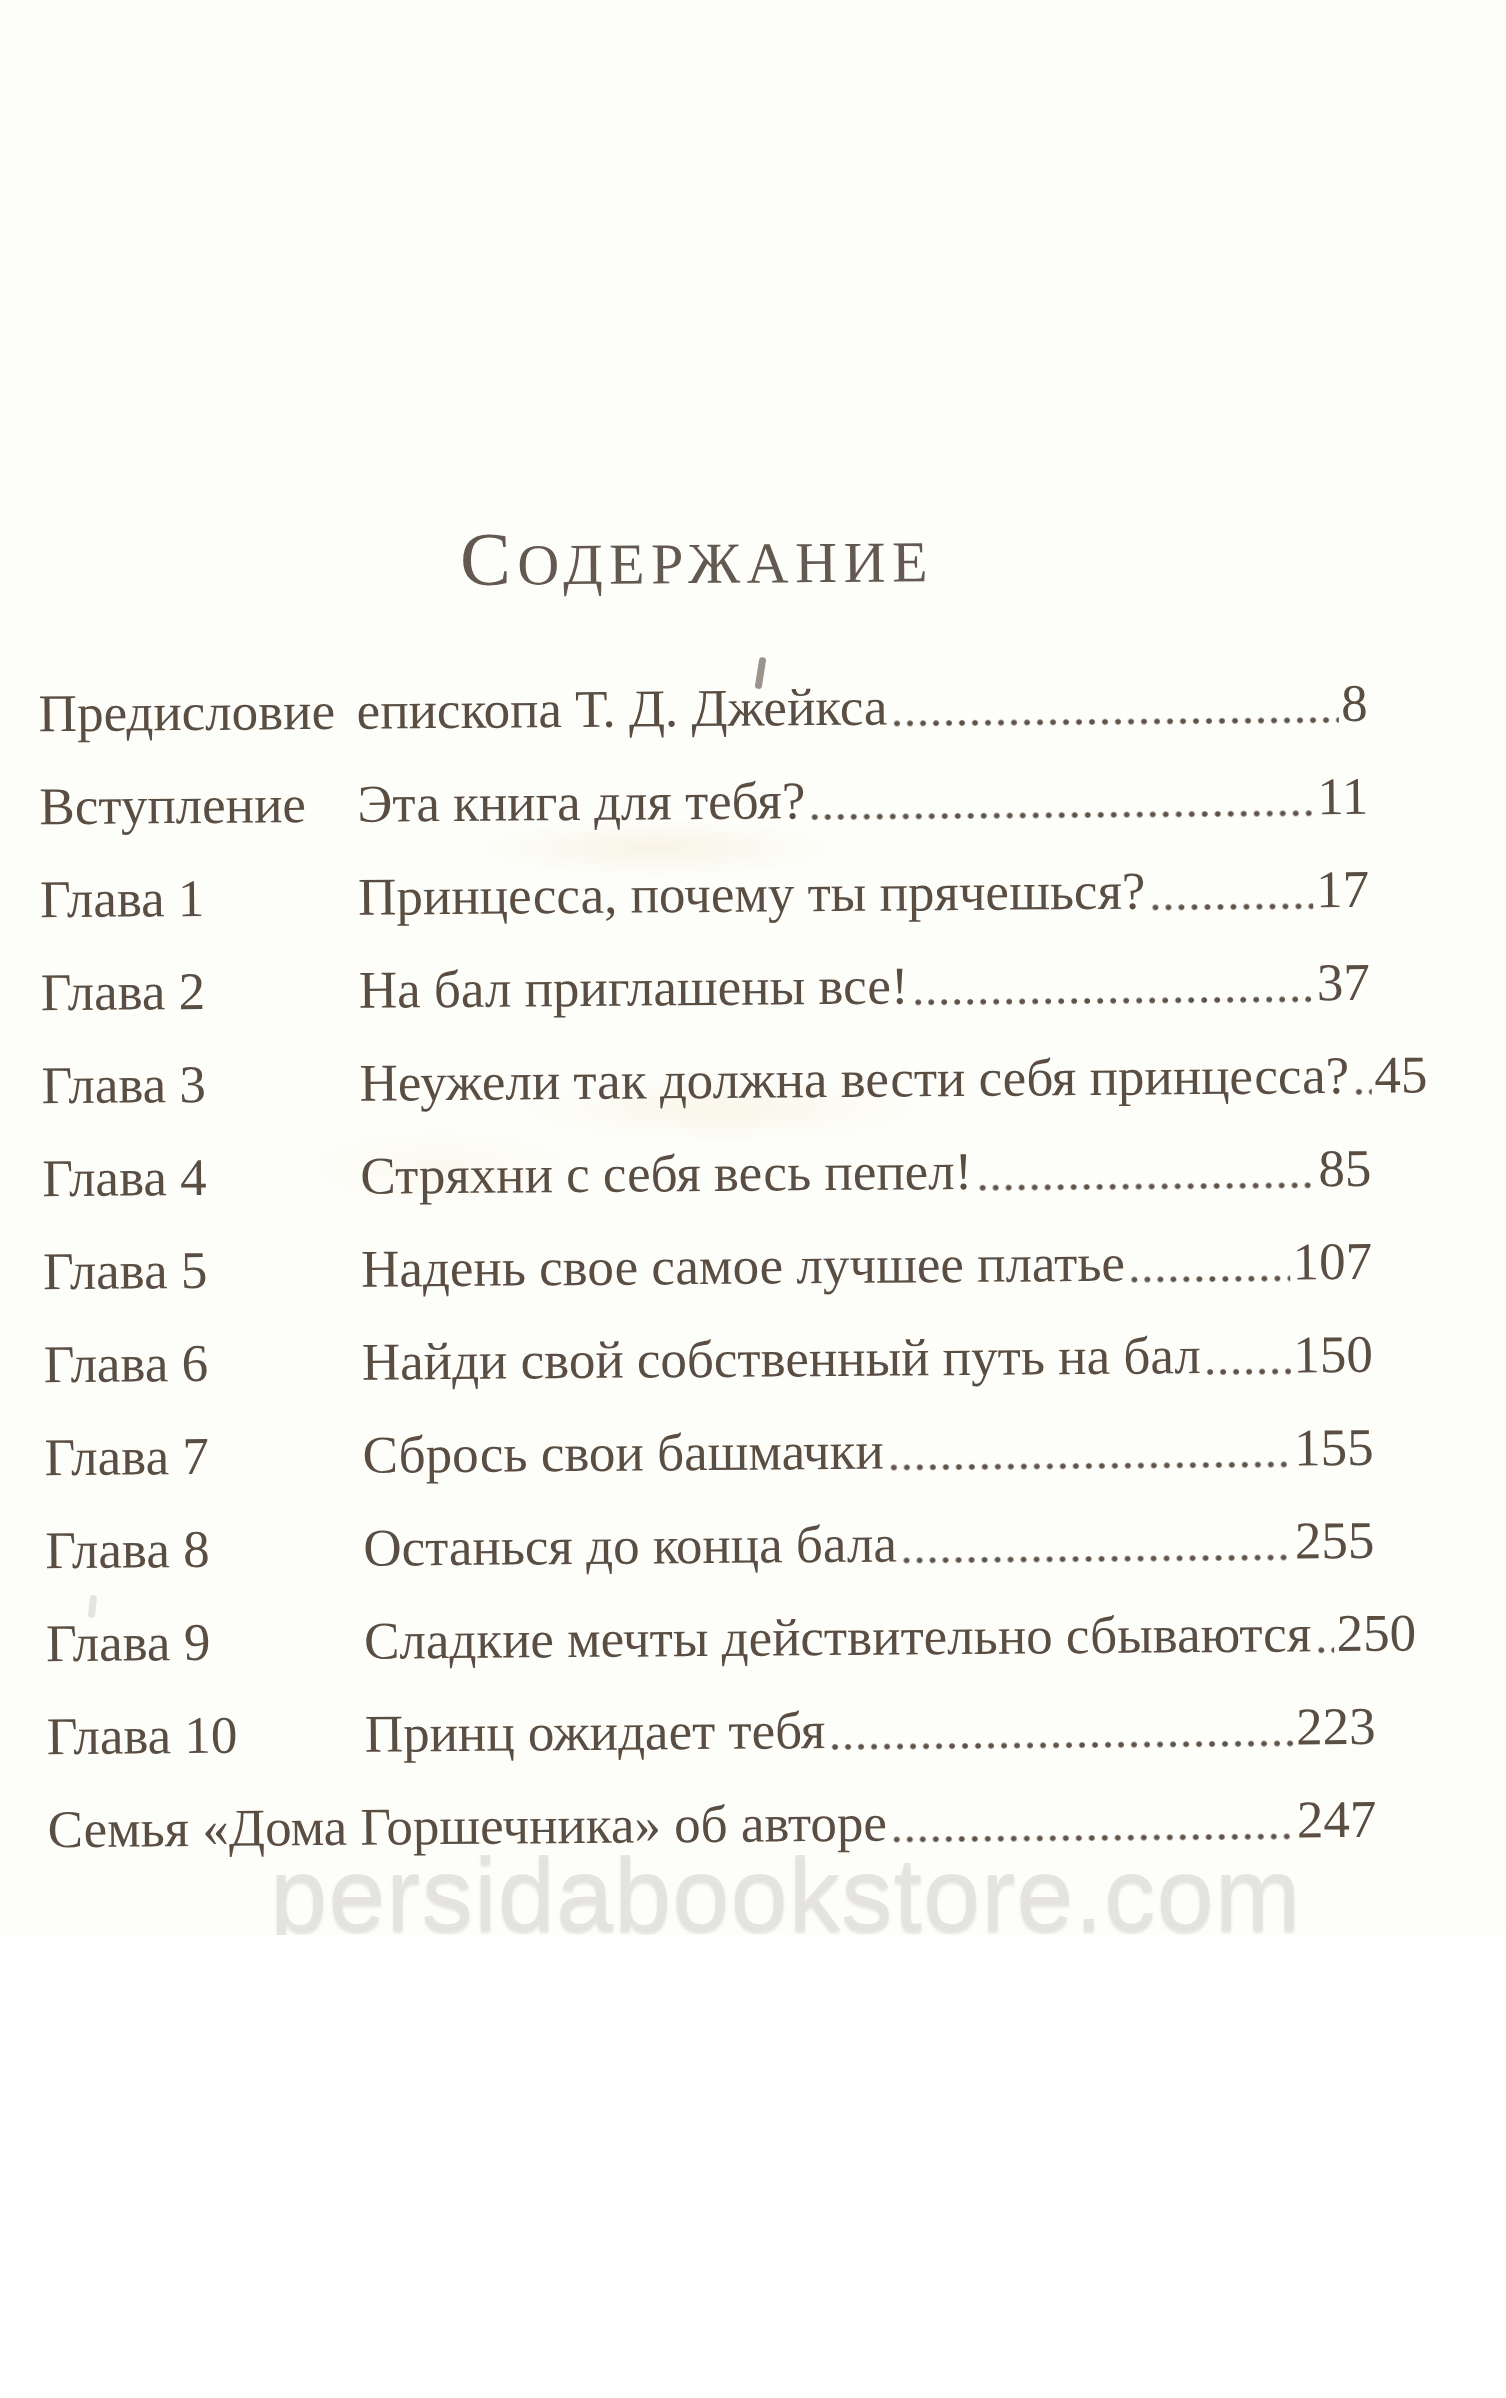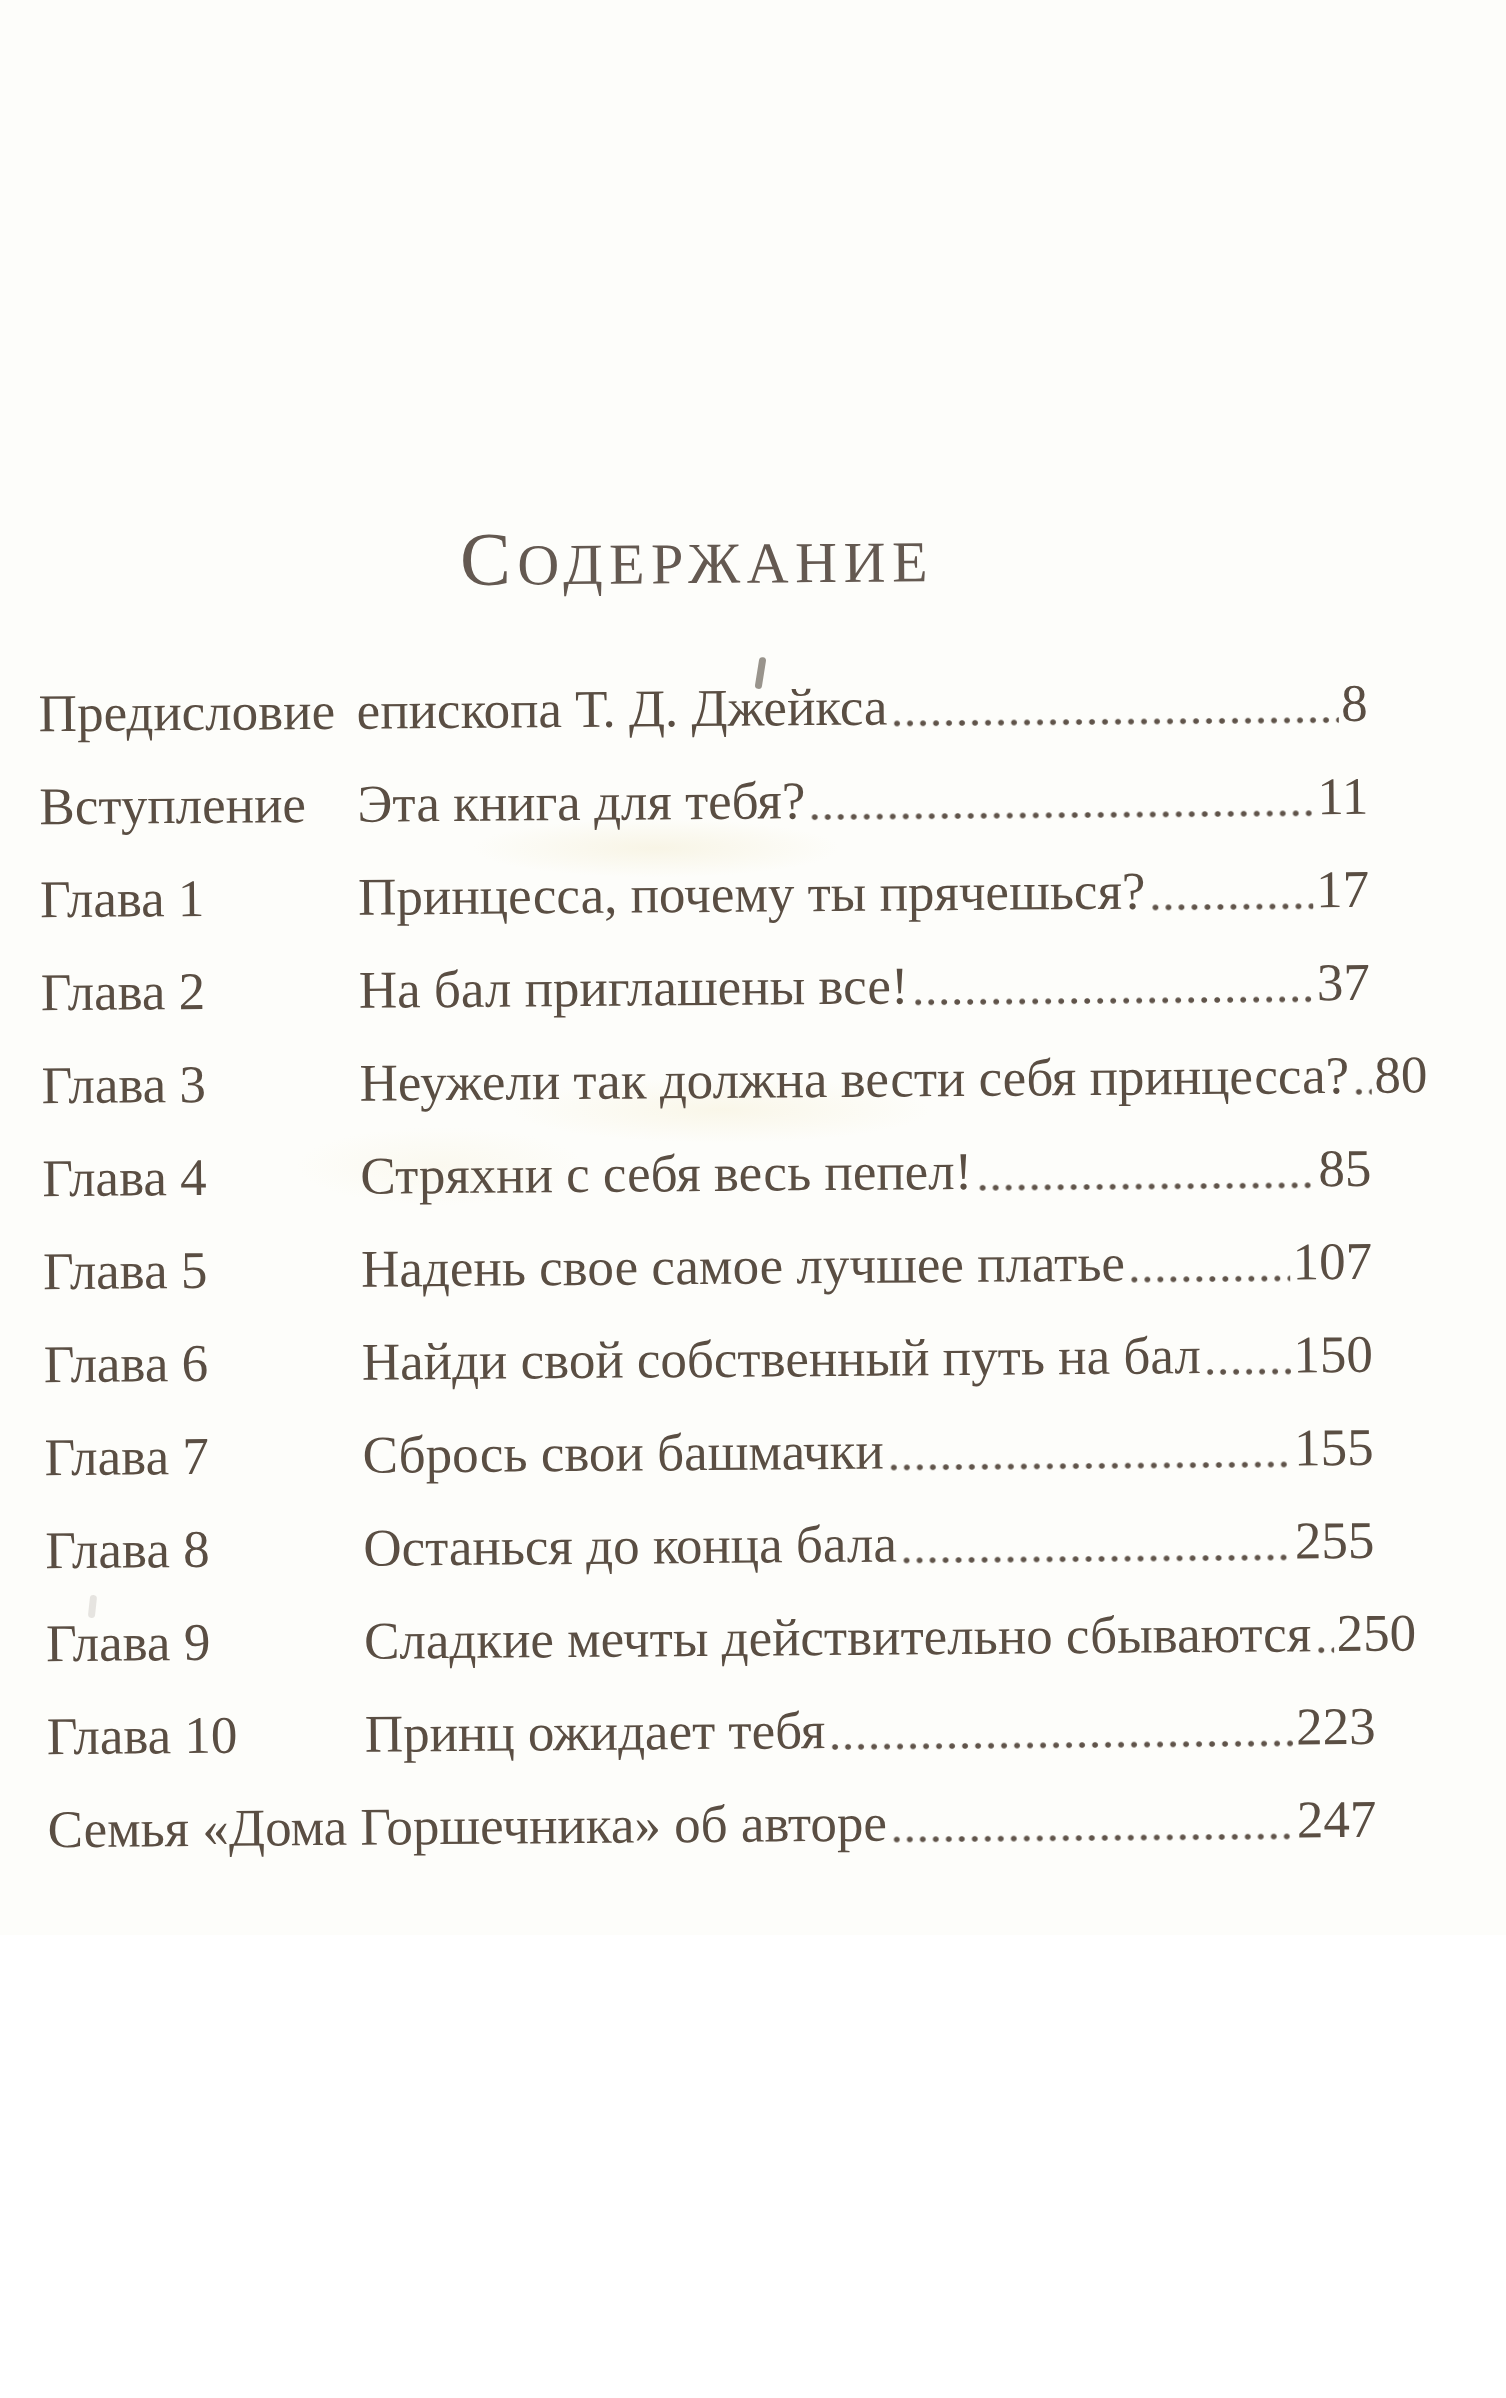--- a/index.html
+++ b/index.html
@@ -126,21 +126,21 @@
         <span class="col-label">Глава 2</span>
         <span class="col-title">На бал приглашены все!</span>
         <span class="leader"></span>
         <span class="col-page">37</span>
       </div>
 
       <div class="row">
         <span class="col-label">Глава 3</span>
         <span class="col-title">Неужели так должна вести себя принцесса?</span>
         <span class="leader"></span>
-        <span class="col-page">80</span>
+        <span class="col-page">45</span>
       </div>
 
       <div class="row">
         <span class="col-label">Глава 4</span>
         <span class="col-title">Стряхни с себя весь пепел!</span>
         <span class="leader"></span>
         <span class="col-page">85</span>
       </div>
 
       <div class="row">
@@ -188,16 +188,17 @@
       <div class="row row-full">
 
         <span class="col-title">Семья «Дома Горшечника» об авторе</span>
         <span class="leader"></span>
         <span class="col-page">247</span>
       </div>
 
     </div>
   </div>
 
+  <div class="watermark">persidabookstore.com</div>
   <div class="speck speck1"></div>
   <div class="speck speck2"></div>
 </div>
 
 
 </body></html>

